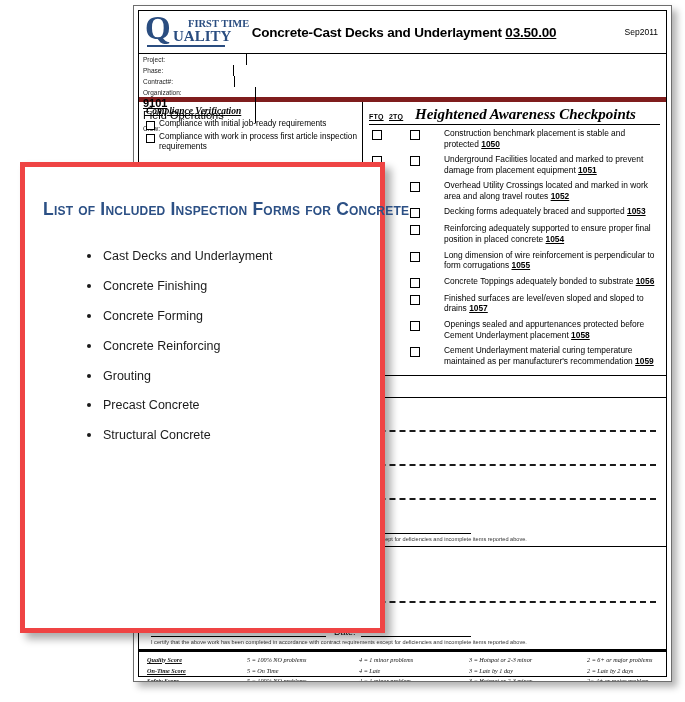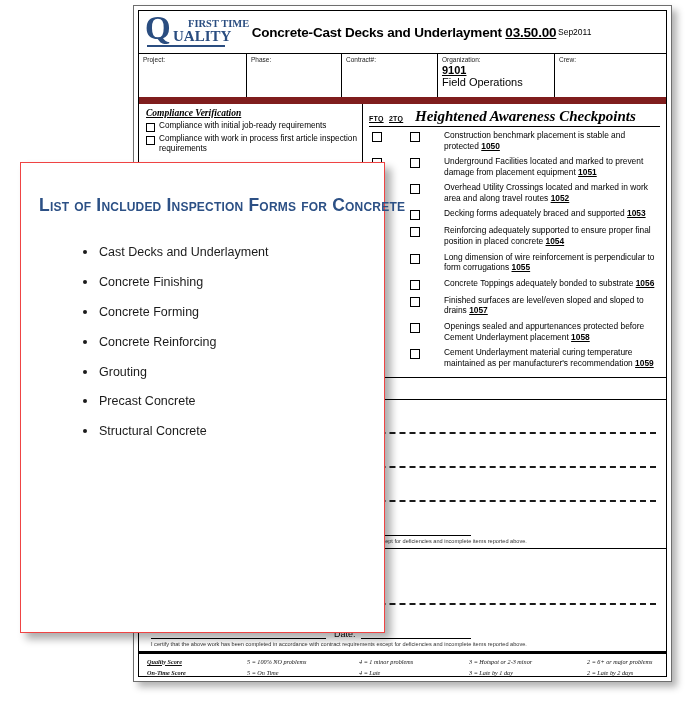--- a/index.html
+++ b/index.html
@@ -89,30 +89,32 @@
     text-align: center;
     font-size: 13.5px;
     font-weight: bold;
     color: #000;
     letter-spacing: -0.2px;
   }
   .hdr-title u { text-decoration: underline; }
   .hdr-date {
     width: 100px;
     flex: 0 0 auto;
+    text-align: right;
     padding-right: 8px;
     font-size: 8.5px;
     color: #000;
   }
 
   
   .info-row {
     display: flex;
     height: 43px;
-    border-bottom: 7px solid #7f1d1d;
+    border-bottom: 5px solid #7f1d1d;
+    flex-direction: column;
   }
   .info-cell {
     border-right: 1px solid #000;
     padding: 2px 4px;
     box-sizing: border-box;
     font-size: 6.5px;
     color: #222;
   }
   .info-cell:last-child { border-right: none; }
   .c-project  { width: 108px; }
@@ -297,21 +299,21 @@
   }
 
   
   #overlay {
     position: absolute;
     left: 20px;
     top: 162px;
     width: 365px;
     height: 471px;
     background: #ffffff;
-    border: 1px solid #ef4444;
+    border: 5px solid #ef4444;
     box-shadow: 6px 6px 8px rgba(0,0,0,0.33);
     box-sizing: border-box;
     z-index: 10;
   }
   #overlay-title {
     color: #2c5085;
     font-family: "Liberation Sans", sans-serif;
     font-size: 17.5px;
     font-weight: bold;
     font-variant: small-caps;

